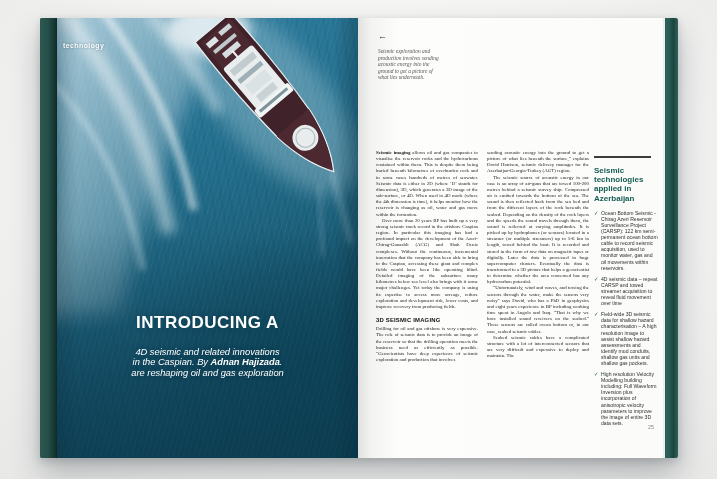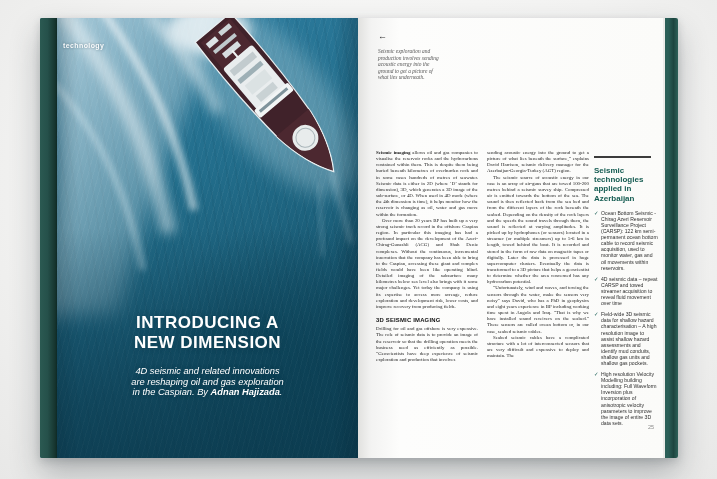--- a/index.html
+++ b/index.html
@@ -123,28 +123,27 @@
             <rect x="-1" y="-62" width="2" height="9" fill="#f0f3f3"></rect>
           </g>
 
           <path d="M 275,152 L 294,225" stroke="#dff0f7" stroke-width="3" opacity=".45" filter="url(#b3)" fill="none"></path>
           <path d="M 262,165 L 266,238" stroke="#dff0f7" stroke-width="2.5" opacity=".35" filter="url(#b3)" fill="none"></path>
         </svg>
         <div class="section-label">technology</div>
         <div class="title-block">
           <h1 style="margin:0;font-size:inherit;font-weight:inherit;">
             <span class="title-line">INTRODUCING A</span>
-            <span class="title-line">NEW DIMENSION</span>
           </h1>
           <p class="subtitle">
             <span class="line">4D seismic and related innovations</span>
-            <span class="line">are reshaping oil and gas exploration</span>
             <span class="line">
               <span>in the Caspian. By </span><b>Adnan Hajizada</b><span>.</span>
             </span>
+            <span class="line">are reshaping oil and gas exploration</span>
           </p>
         </div>
       </div>
     </div>
 
     <div class="page-right">
       <div class="caption-block">
         <div class="arrow">←</div>
         <p class="caption">Seismic exploration and production involves sending acoustic energy into the ground to get a picture of what lies underneath.</p>
       </div>

